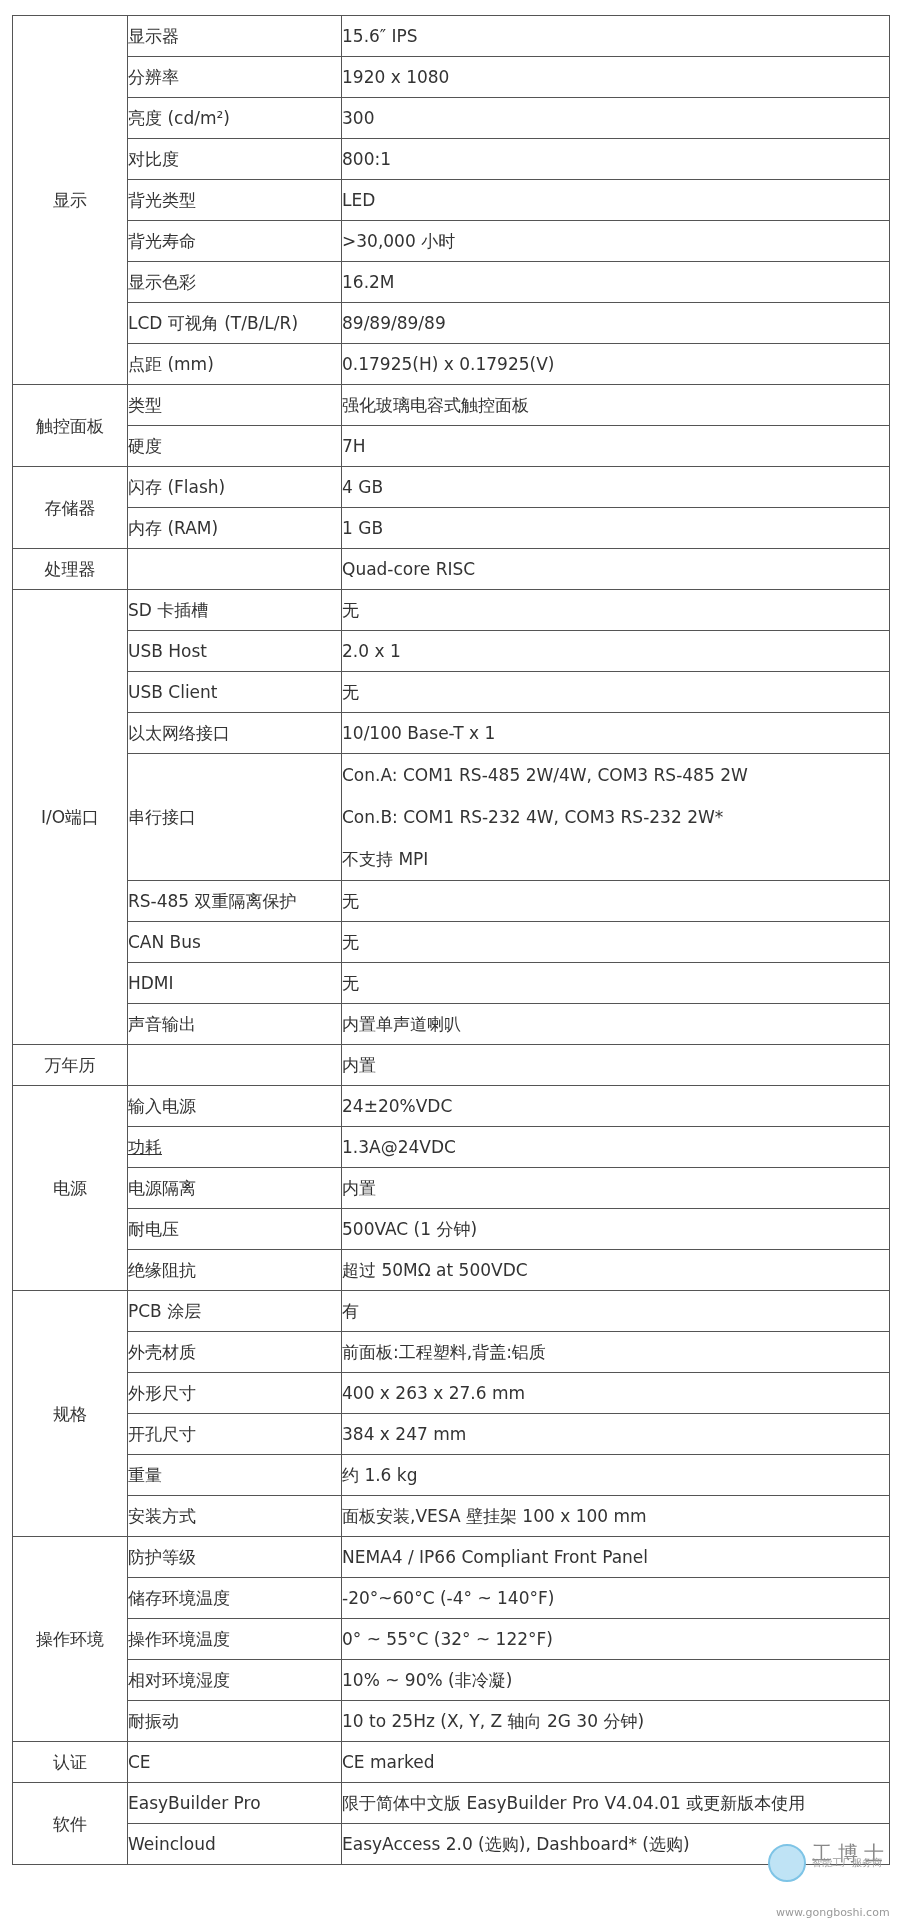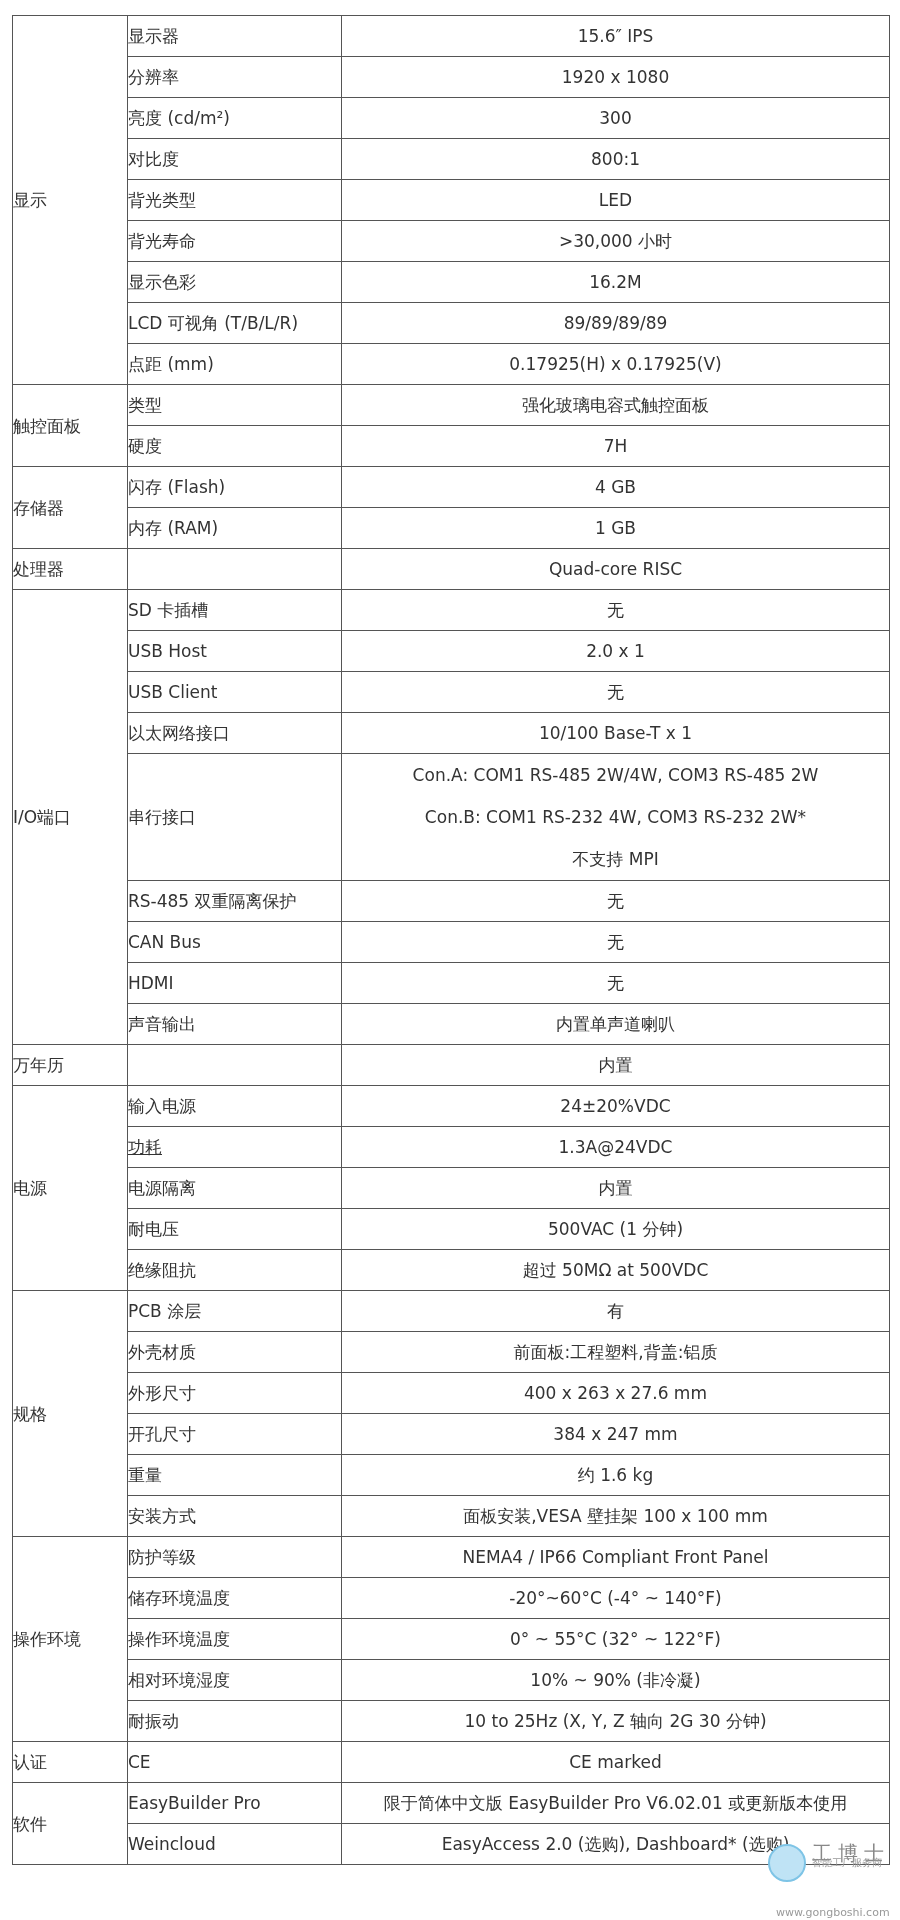--- a/index.html
+++ b/index.html
@@ -2,23 +2,23 @@
 <html><head>
 <meta charset="utf-8">
 <style>
   html, body { margin:0; padding:0; background:#ffffff; }
   body { width:900px; height:1920px; position:relative; overflow:hidden;
          font-family:"DejaVu Sans","Liberation Sans",sans-serif; color:#333333; }
   table.spec { position:absolute; left:12px; top:15px; width:878px;
                border-collapse:collapse; table-layout:fixed; }
   table.spec td { border:1.5px solid #555555; height:40px; padding:0;
                   font-size:17px; line-height:20px; vertical-align:middle; }
-  td.cat { text-align:left; width:114px;margin-left:24px; }
+  td.cat { text-align:center; width:114px;margin-left:24px; }
   td.key { text-align:left; padding-left:16px; width:213px; }
-  td.val { text-align:center; }
+  td.val { text-align:left; }
   td.val .line { display:block; height:42px; line-height:42px; }
   .watermark { position:absolute; left:760px; top:1838px; width:130px; height:72px; }
   .wm-face { position:absolute; left:8px; top:6px; width:34px; height:34px; border-radius:50%;
              background:#bfe3f5; border:2px solid #7ec4e6; }
   .wm-title { position:absolute; left:52px; top:2px; font-size:20px; color:#888; letter-spacing:6px;
               font-family:"DejaVu Serif",serif; }
   .wm-sub { position:absolute; left:52px; top:18px; font-size:10px; color:#999; }
   .wm-url { position:absolute; left:16px; top:68px; font-size:11px; color:#999; }
 </style>
 </head>
@@ -200,21 +200,21 @@
         <td class="val">10 to 25Hz (X, Y, Z 轴向 2G 30 分钟)</td>
       </tr>
       <tr>
         <td class="cat" rowspan="1">认证</td>
         <td class="key" style="height: 40px;">CE</td>
         <td class="val">CE marked</td>
       </tr>
       <tr>
         <td class="cat" rowspan="2">软件</td>
         <td class="key" style="height: 40px;">EasyBuilder Pro</td>
-        <td class="val">限于简体中文版 EasyBuilder Pro V6.02.01 或更新版本使用</td>
+        <td class="val">限于简体中文版 EasyBuilder Pro V4.04.01 或更新版本使用</td>
       </tr>
       <tr>
         <td class="key" style="height: 40px;">Weincloud</td>
         <td class="val">EasyAccess 2.0 (选购), Dashboard* (选购)</td>
       </tr>
     </tbody>
 </table>
 
 <div class="watermark">
   <div class="wm-face"></div>

